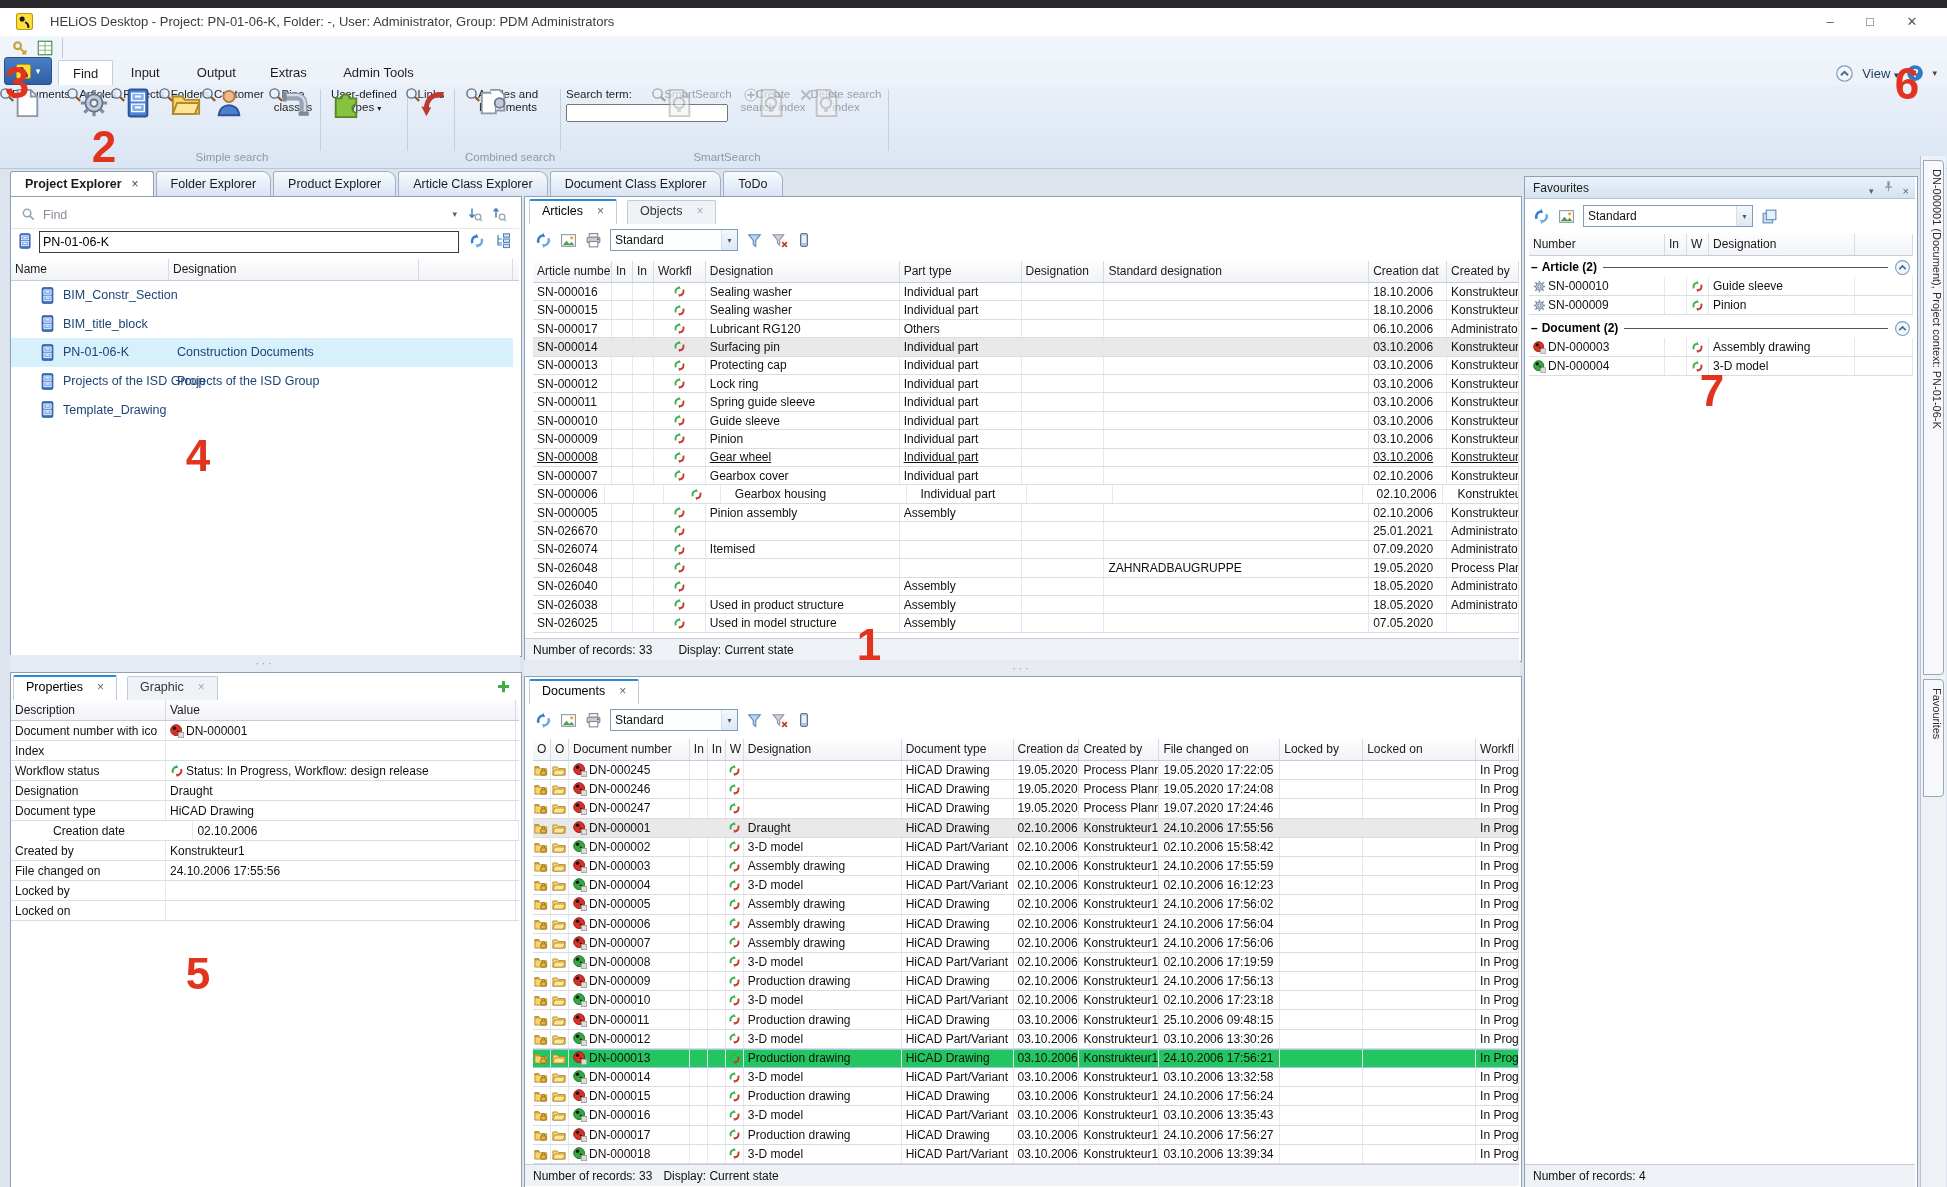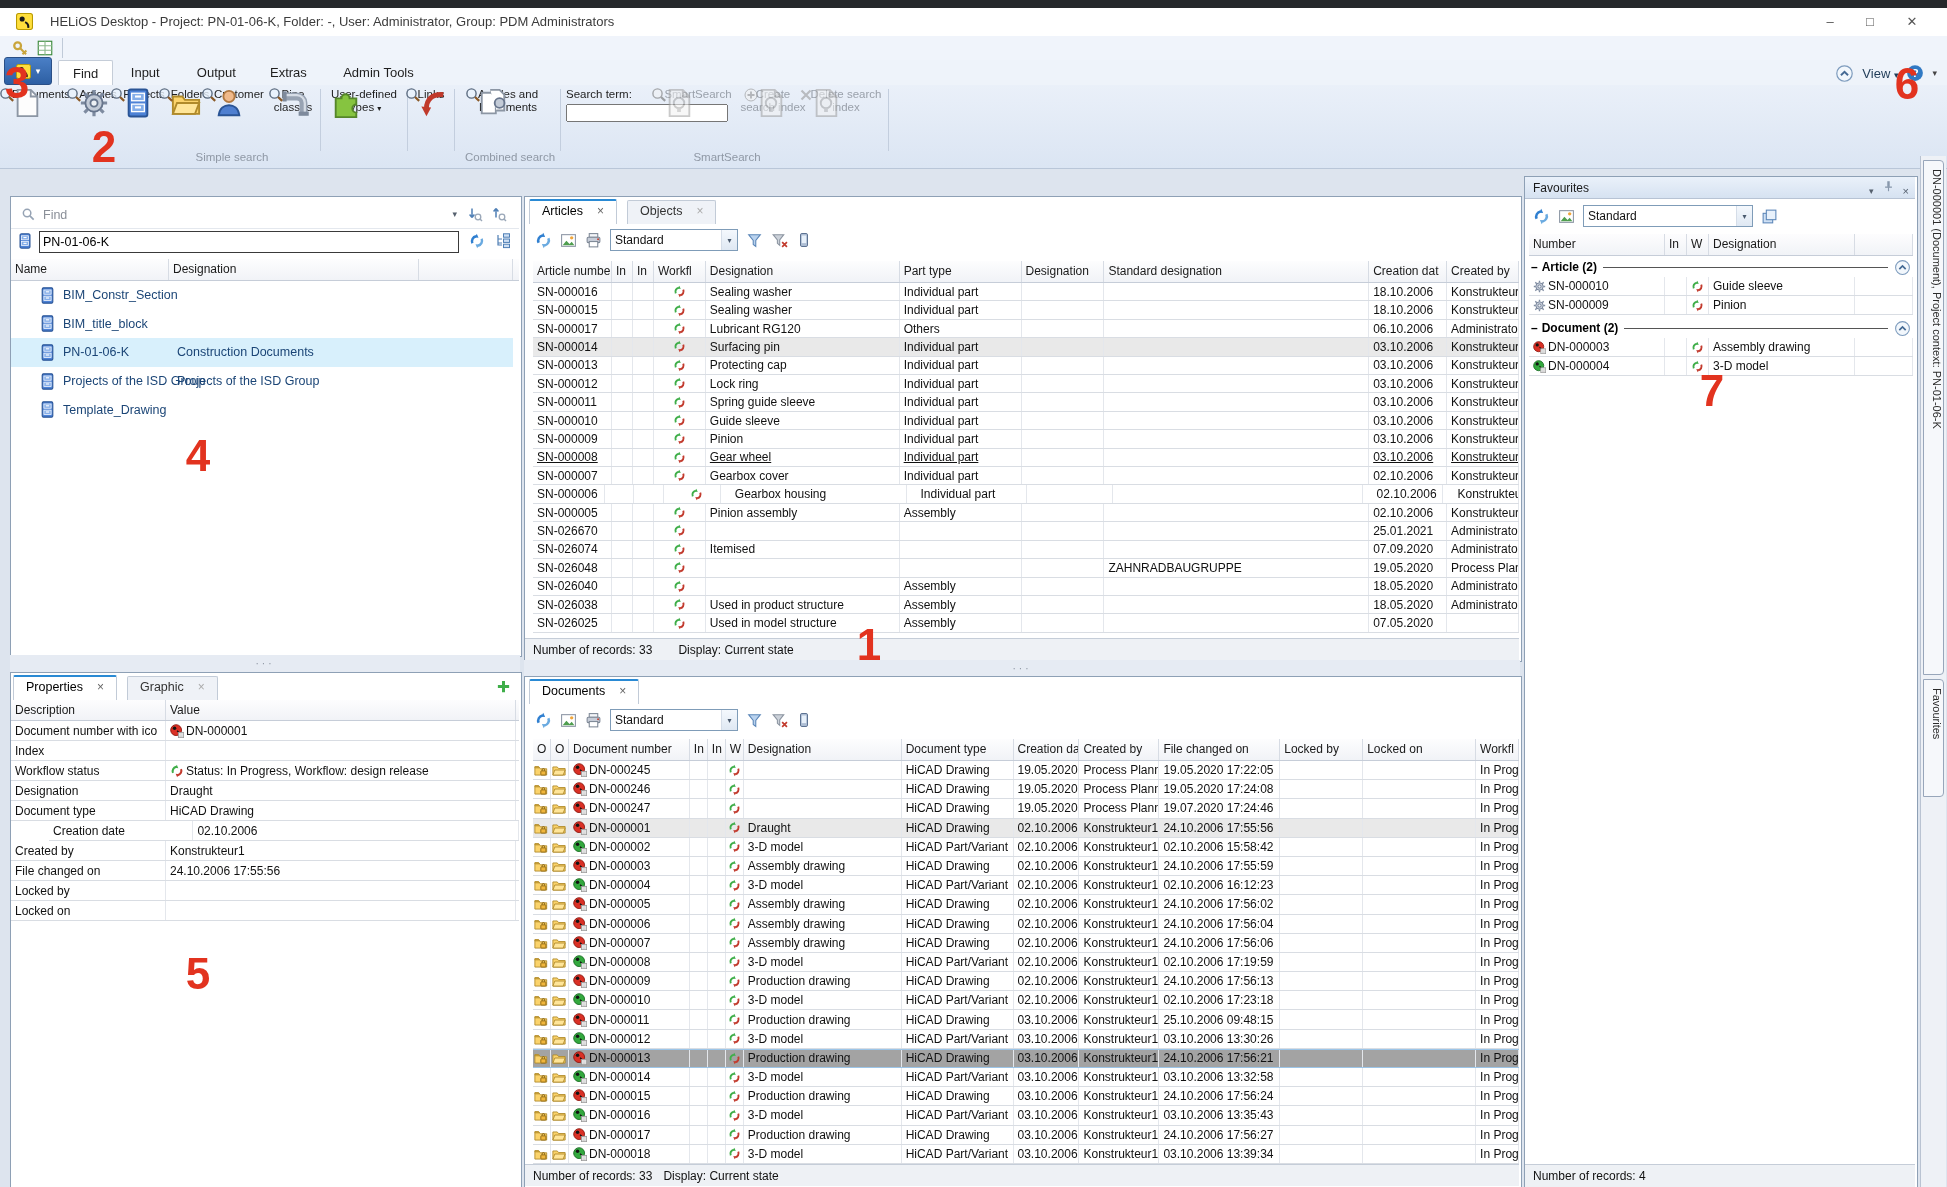--- a/index.html
+++ b/index.html
@@ -50,21 +50,21 @@
   .inrow input{position:absolute;left:28px;top:1px;width:412px;height:20px;border:1px solid #3a3a3a;
                font-size:12.5px;padding:0 3px;font-family:"Liberation Sans",sans-serif;}
   .thead{position:absolute;display:flex;border-bottom:1px solid #c6cdd8;background:linear-gradient(#fdfdfe,#f1f3f7);}
   .thc{height:21px;line-height:21px;font-size:12px;color:#1a1a1a;padding-left:4px;border-right:1px solid #d7dce4;
        overflow:hidden;white-space:nowrap;box-sizing:border-box;}
   .trow{display:flex;box-sizing:border-box;}
   .tcell{height:100%;font-size:12px;color:#111;padding-left:4px;border-right:1px solid #e4e7ec;
          overflow:hidden;white-space:nowrap;box-sizing:border-box;display:flex;align-items:center;gap:2px;}
   .trow{border-bottom:1px solid #d9dde3;}
   .trow.sel-gray{background:#e9e9e9;}
-  .trow.sel-blue{background:#a3a3a3;border-top:1px solid #9cc5e8;border-bottom:1px solid #9cc5e8;justify-content:center;}
+  .trow.sel-blue{background:#22c55e;border-top:1px solid #9cc5e8;border-bottom:1px solid #9cc5e8;justify-content:center;}
   
   .treerow{position:absolute;width:502px;display:flex;align-items:center;font-size:12.5px;color:#1b4576;}
   .treerow.sel{background:#d8f0fc;}
   .treerow .nm{position:absolute;left:52px;}
   .treerow .ds{position:absolute;left:166px;}
   .treerow .tic{position:absolute;left:28px;width:17px;height:17px;}
   
   .split{background:#e6ebf3;display:flex;align-items:center;justify-content:center;color:#8b93a0;font-size:10px;letter-spacing:3px;}
   
   .dtabs{position:absolute;display:flex;align-items:flex-end;gap:10px;}
@@ -258,20 +258,28 @@
               <rect x="7" y="10.8" width="2" height="2" fill="#b9b28a"></rect>
             </svg></span><span class="ovl icn"><svg width="16" height="16" viewBox="0 0 16 16">
               <path d="M3.5 3.5l9 9M12.5 3.5l-9 9" stroke="#8b94a0" stroke-width="2.2"></path>
             </svg></span></span><span>Delete search index</span></div>
     <div class="rsep" style="left:888px;"></div>
     <div class="rgl" style="left:232px;">Simple search</div>
     <div class="rgl" style="left:510px;">Combined search</div>
     <div class="rgl" style="left:727px;">SmartSearch</div>
   </div>
 
+  <div class="abs exbar" id="explorerTabs">
+      <div class="extab active">Project Explorer<span class="x">×</span></div>
+      <div class="extab">Folder Explorer</div>
+      <div class="extab">Product Explorer</div>
+      <div class="extab">Article Class Explorer</div>
+      <div class="extab">Document Class Explorer</div>
+      <div class="extab">ToDo</div>
+    </div>
 
   <div class="abs panel" style="left:10px;top:196px;width:510px;height:459px;">
     <div class="findrow">
       <span class="icn" style="position:absolute;left:10px;top:5px;"><svg width="15" height="15" viewBox="0 0 16 16">
             <circle cx="6.5" cy="6.5" r="4" fill="none" stroke="#96a3b4" stroke-width="1.6"></circle>
             <path d="M9.5 9.5l4 4" stroke="#96a3b4" stroke-width="1.8"></path>
           </svg></span>
       <span class="ph">Find</span>
       <span style="position:absolute;right:62px;top:7px;font-size:9px;color:#55606e;">▾</span>
       <span class="icn" style="position:absolute;right:36px;top:4px;"><svg width="16" height="16" viewBox="0 0 16 16">

